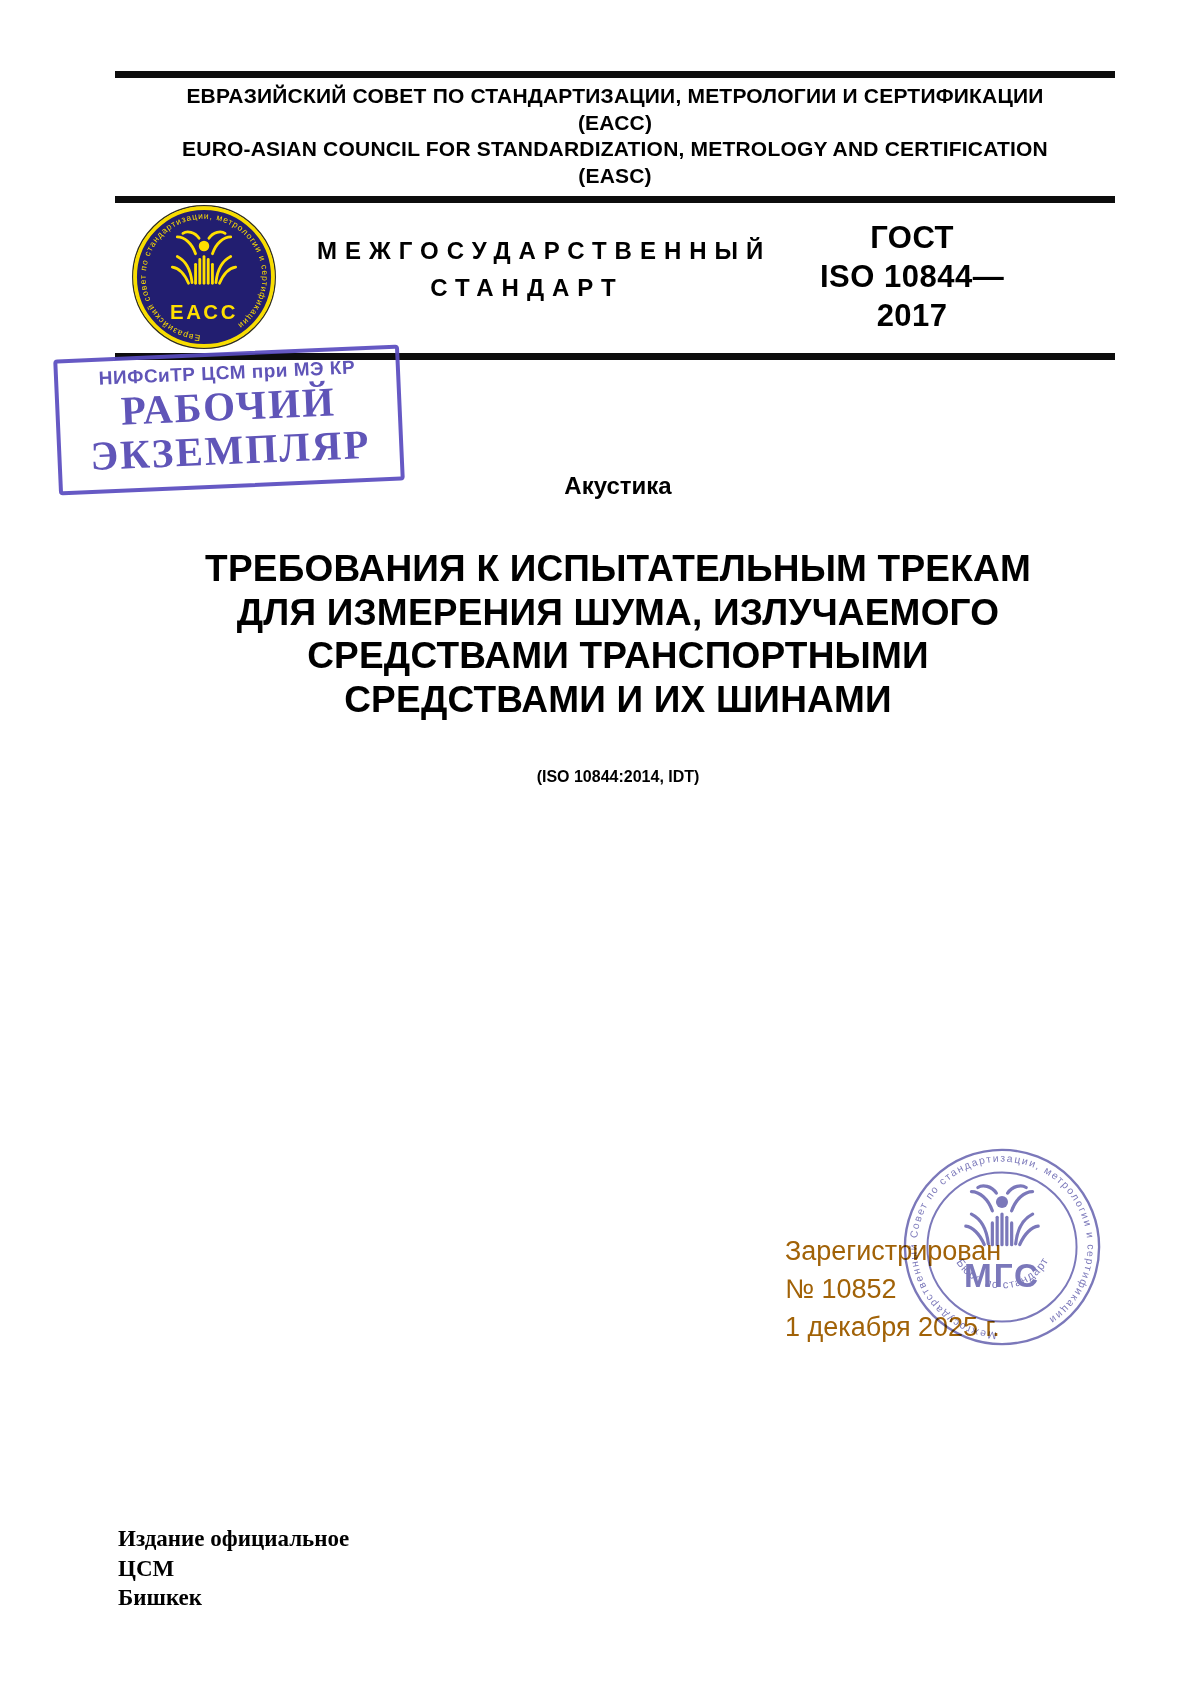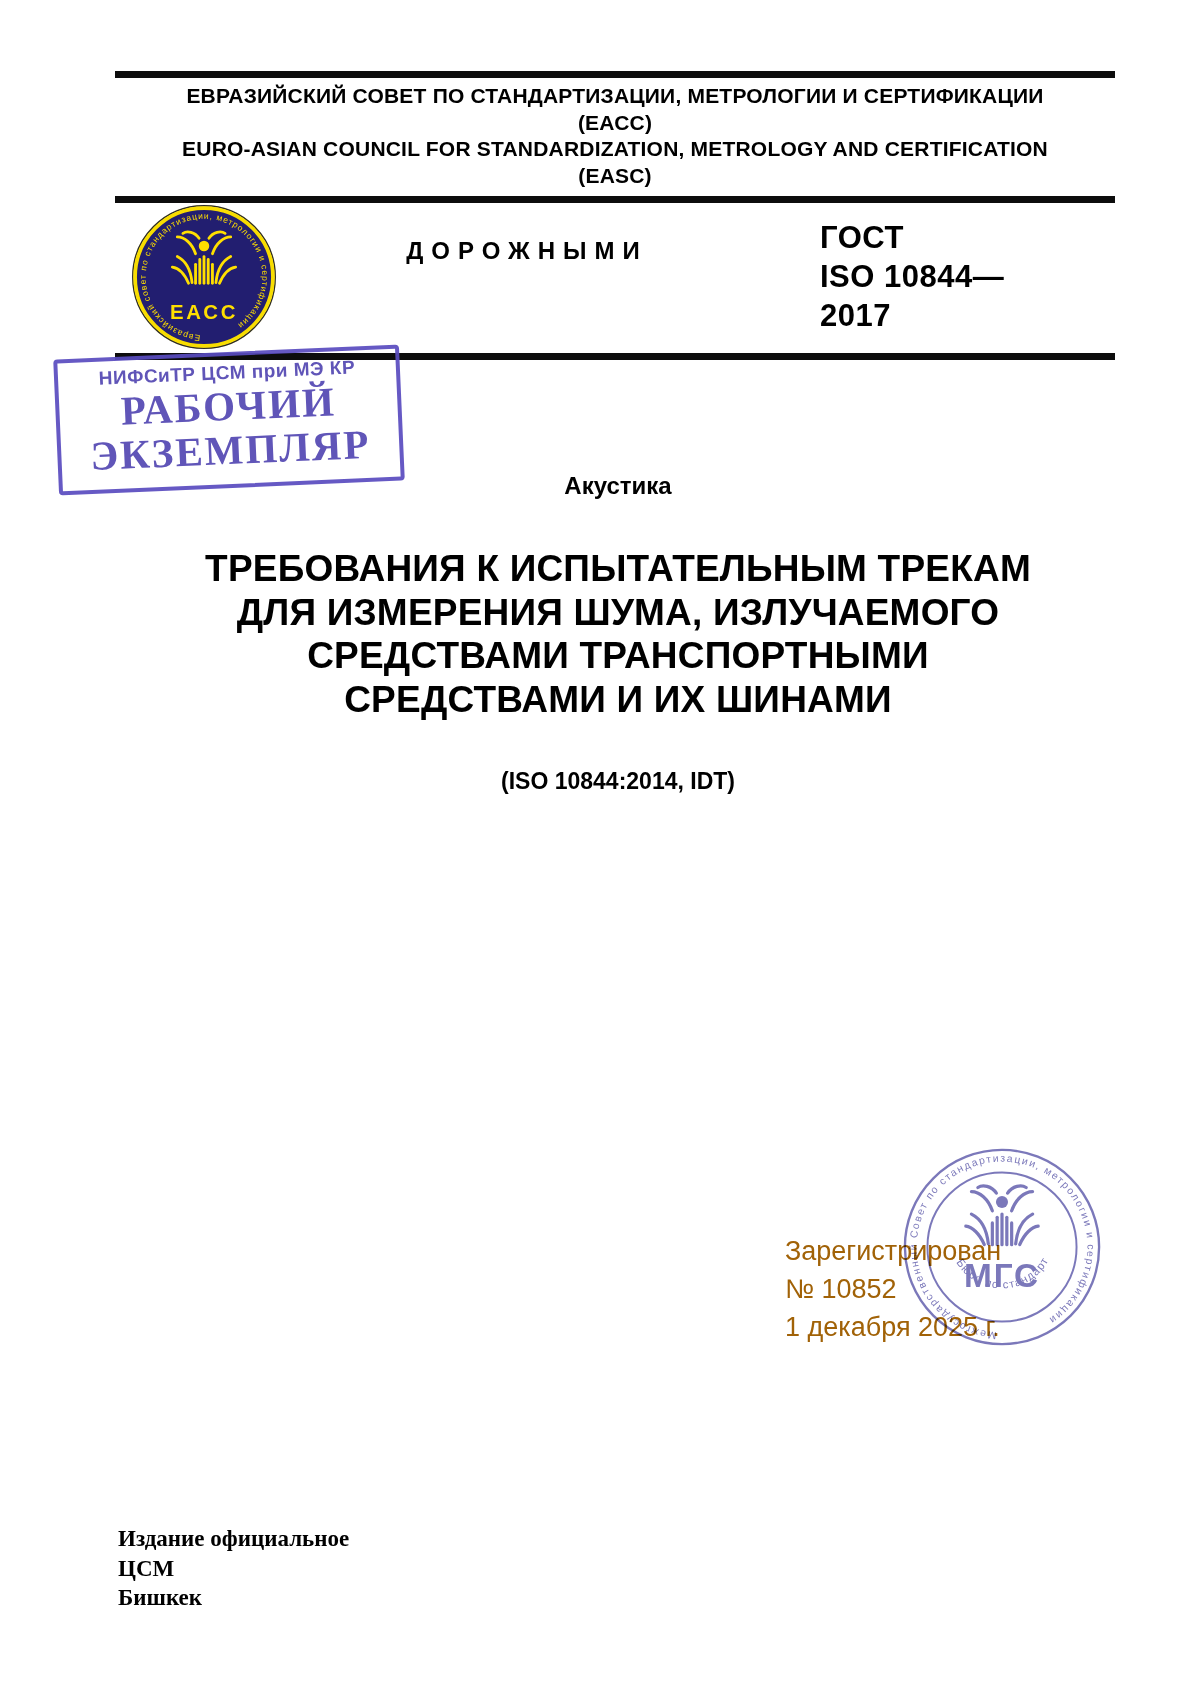--- a/index.html
+++ b/index.html
@@ -12,21 +12,21 @@
   .hdr{
     position:absolute;top:83px;left:110px;width:1010px;text-align:center;
     font-weight:700;font-size:21px;line-height:26.5px;letter-spacing:.2px;
   }
   .typeblock{
     position:absolute;top:232px;left:317px;width:420px;text-align:center;
     font-weight:700;font-size:24px;line-height:37px;letter-spacing:8px;
   }
   .desig{
     position:absolute;top:218px;left:820px;
-    font-weight:700;font-size:31px;line-height:39px;letter-spacing:.5px;
+    font-weight:700;font-size:31px;line-height:39px;letter-spacing:.5px;text-align:center;
   }
   .logo{position:absolute;top:203px;left:130px;width:148px;height:148px;}
   .workstamp{
     position:absolute;top:352px;left:56px;width:326px;
     transform:rotate(-2.5deg);transform-origin:center;
     border:4px solid #5a4cc0;border-radius:4px;
     padding:6px 6px 12px 6px;text-align:center;color:#5347b2;
     opacity:.92;
   }
   .workstamp .l1{font-weight:700;font-size:19px;letter-spacing:.5px;font-family:"Liberation Sans",sans-serif;}
@@ -37,21 +37,21 @@
   .subject{
     position:absolute;top:472px;left:118px;width:1000px;text-align:center;
     font-weight:700;font-size:24px;
   }
   .doctitle{
     position:absolute;top:547px;left:118px;width:1000px;text-align:center;
     font-weight:700;font-size:37px;line-height:43.5px;letter-spacing:.2px;
   }
   .isoref{
     position:absolute;top:768px;left:118px;width:1000px;text-align:center;
-    font-weight:700;font-size:23px;
+    font-weight:700;font-size:16px;
   }
   .reg{
     position:absolute;top:1232px;left:785px;
     font-size:27px;line-height:38px;font-weight:400;color:#a16207;
     z-index:1;
   }
   .mgs{
     position:absolute;top:1144px;left:899px;width:206px;height:206px;
     z-index:2;mix-blend-mode:multiply;opacity:.95;pointer-events:none;
   }
@@ -110,21 +110,22 @@
     <text font-size="9.2" fill="#ffdf00" letter-spacing="1">
       <textPath href="#eaccRingPath" startOffset="1%">Евразийский совет по стандартизации, метрологии и сертификации</textPath>
     </text>
     <g transform="translate(80,64)" color="#ffdf00">
       <use href="#cisEmblem" x="-38" y="-38" width="76" height="76"></use>
     </g>
     <text x="80" y="125" text-anchor="middle" font-size="22" font-weight="bold" fill="#ffdf00" letter-spacing="3">ЕАСС</text>
   </svg>
 
   <div class="typeblock">
-    <div>ДОРОЖНЫМИ</div>
+    <div>МЕЖГОСУДАРСТВЕННЫЙ</div>
+    <div>СТАНДАРТ</div>
   </div>
 
   <div class="desig">
     <div>ГОСТ</div>
     <div>ISO 10844—</div>
     <div>2017</div>
   </div>
 
   <div class="workstamp">
     <div class="l1">НИФСиТР ЦСМ при МЭ КР</div>

